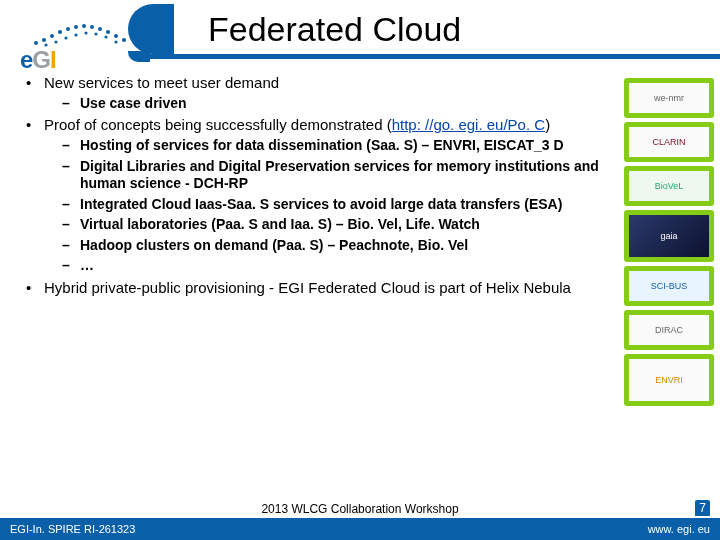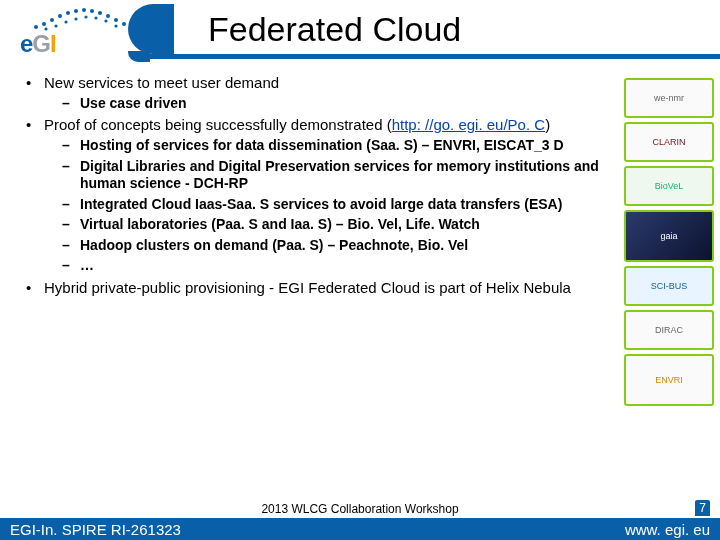--- a/index.html
+++ b/index.html
@@ -11,21 +11,21 @@
     position: relative;
     overflow: hidden;
   }
   .header {
     height: 68px;
     position: relative;
   }
   .logo-area {
     position: absolute;
     left: 8px;
-    top: 2px;
+    top: 18px;
     width: 150px;
     height: 62px;
   }
   .logo-dots {
     position: absolute;
     top: 0; left: 18px;
     width: 120px; height: 30px;
   }
   .logo-text {
     position: absolute;
@@ -106,21 +106,21 @@
     right: 6px;
     width: 100px;
     display: flex;
     flex-direction: column;
     gap: 4px;
     align-items: flex-end;
   }
   .logo-chip {
     width: 90px;
     height: 40px;
-    border: 2px solid #84cc16;
+    border: 5px solid #84cc16;
     background: #fafafa;
     display:flex;
     align-items:center;
     justify-content:center;
     font-size:9px;
     color:#666;
     text-align:center;
     border-radius:3px;
   }
   .logo-chip.tall { height: 52px; }
@@ -132,21 +132,21 @@
     position: absolute;
     left: 0; right: 0; bottom: 0;
     height: 42px;
   }
   .footer-bar {
     position:absolute;
     left:0; right:0; bottom:0;
     height:22px;
     background:#0a60a8;
     color:#fff;
-    font-size:15px;
+    font-size:11px;
     display:flex;
     align-items:center;
     padding: 0 10px;
     justify-content: space-between;
   }
   .footer-mid {
     position:absolute;
     left:0; right:0;
     bottom:22px;
     text-align:center;

